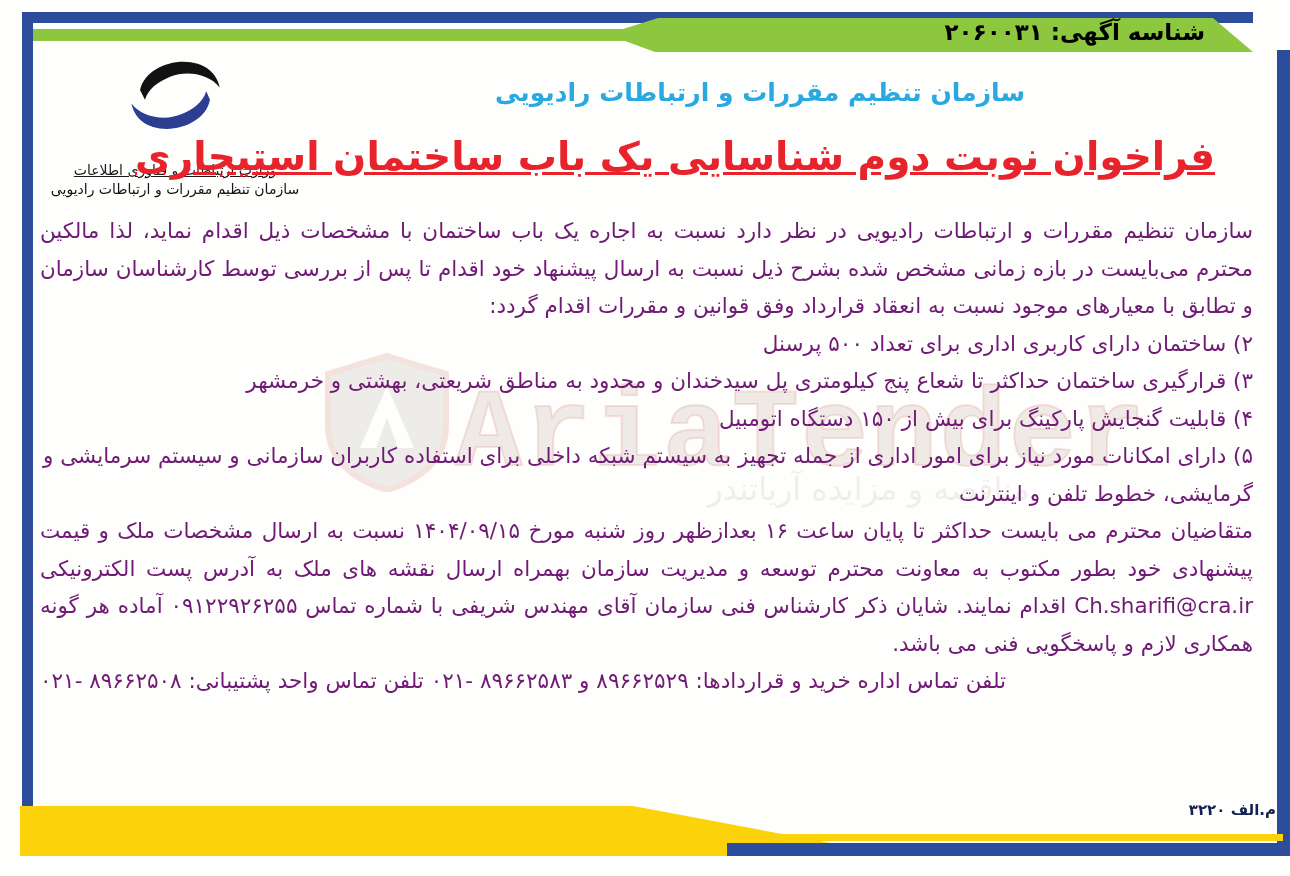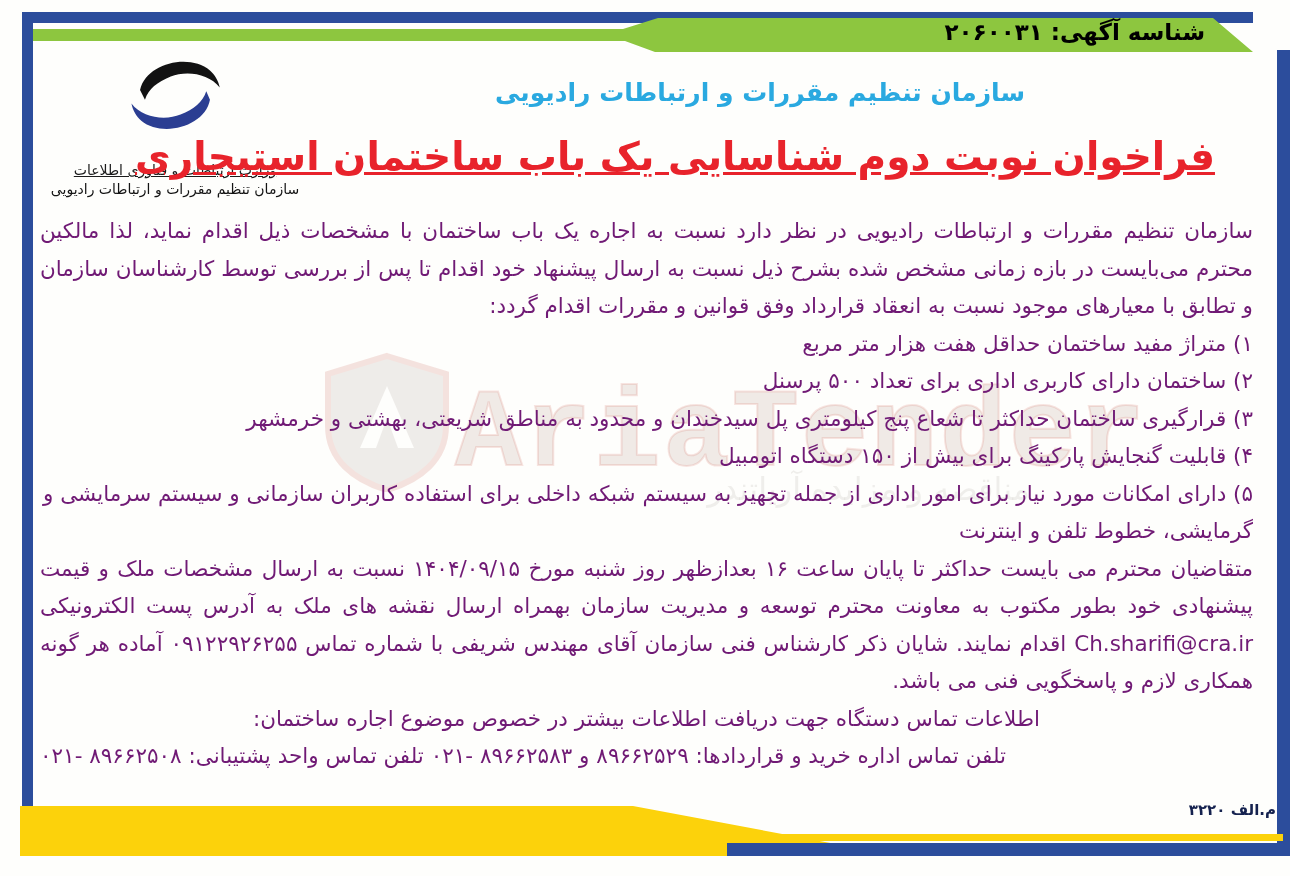--- a/index.html
+++ b/index.html
@@ -82,24 +82,22 @@
     <div class="logo-ministry">وزارت ارتباطات و فناوری اطلاعات</div>
     <div class="logo-org">سازمان تنظیم مقررات و ارتباطات رادیویی</div>
   </div>
 
   <div class="org-title">سازمان تنظیم مقررات و ارتباطات رادیویی</div>
   <div class="main-title">فراخوان نوبت دوم شناسایی یک باب ساختمان استیجاری</div>
 
   <div class="body-text">
     <p>سازمان تنظیم مقررات و ارتباطات رادیویی در نظر دارد نسبت به اجاره یک باب ساختمان با مشخصات ذیل اقدام نماید، لذا مالکین محترم می‌بایست در بازه زمانی مشخص شده بشرح ذیل نسبت به ارسال پیشنهاد خود اقدام تا پس از بررسی توسط کارشناسان سازمان و تطابق با معیارهای موجود نسبت به انعقاد قرارداد وفق قوانین و مقررات اقدام گردد:</p>
     <div class="list">
-      <p>۱) متراژ مفید ساختمان حداقل هفت هزار متر مربع</p>
       <p>۲) ساختمان دارای کاربری اداری برای تعداد ۵۰۰ پرسنل</p>
       <p>۳) قرارگیری ساختمان حداکثر تا شعاع پنج کیلومتری پل سیدخندان و محدود به مناطق شریعتی، بهشتی و خرمشهر</p>
       <p>۴) قابلیت گنجایش پارکینگ برای بیش از ۱۵۰ دستگاه اتومبیل</p>
       <p>۵) دارای امکانات مورد نیاز برای امور اداری از جمله تجهیز به سیستم شبکه داخلی برای استفاده کاربران سازمانی و سیستم سرمایشی و گرمایشی، خطوط تلفن و اینترنت</p>
     </div>
     <p>متقاضیان محترم می بایست حداکثر تا پایان ساعت ۱۶ بعدازظهر روز شنبه مورخ ۱۴۰۴/۰۹/۱۵ نسبت به ارسال مشخصات ملک و قیمت پیشنهادی خود بطور مکتوب به معاونت محترم توسعه و مدیریت سازمان بهمراه ارسال نقشه های ملک به آدرس پست الکترونیکی Ch.sharifi@cra.ir اقدام نمایند. شایان ذکر کارشناس فنی سازمان آقای مهندس شریفی با شماره تماس ۰۹۱۲۲۹۲۶۲۵۵ آماده هر گونه همکاری لازم و پاسخگویی فنی می باشد.</p>
-    <p class="contact">اطلاعات تماس دستگاه جهت دریافت اطلاعات بیشتر در خصوص موضوع اجاره ساختمان:</p>
     <p class="contact-phones">تلفن تماس اداره خرید و قراردادها: ۸۹۶۶۲۵۲۹ و ۸۹۶۶۲۵۸۳ -۰۲۱ تلفن تماس واحد پشتیبانی: ۸۹۶۶۲۵۰۸ -۰۲۱</p>
   </div>
 
 </div>
 
 </body></html>

